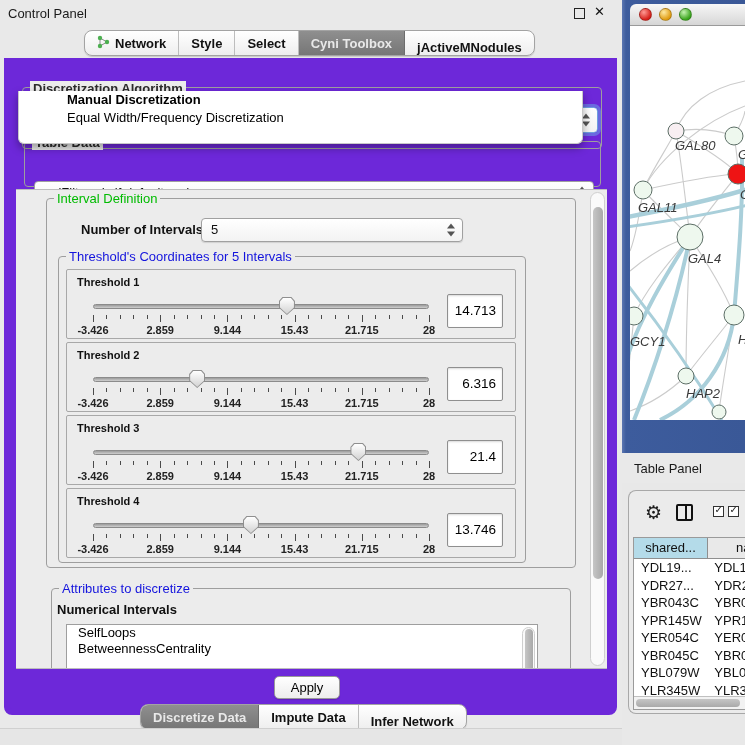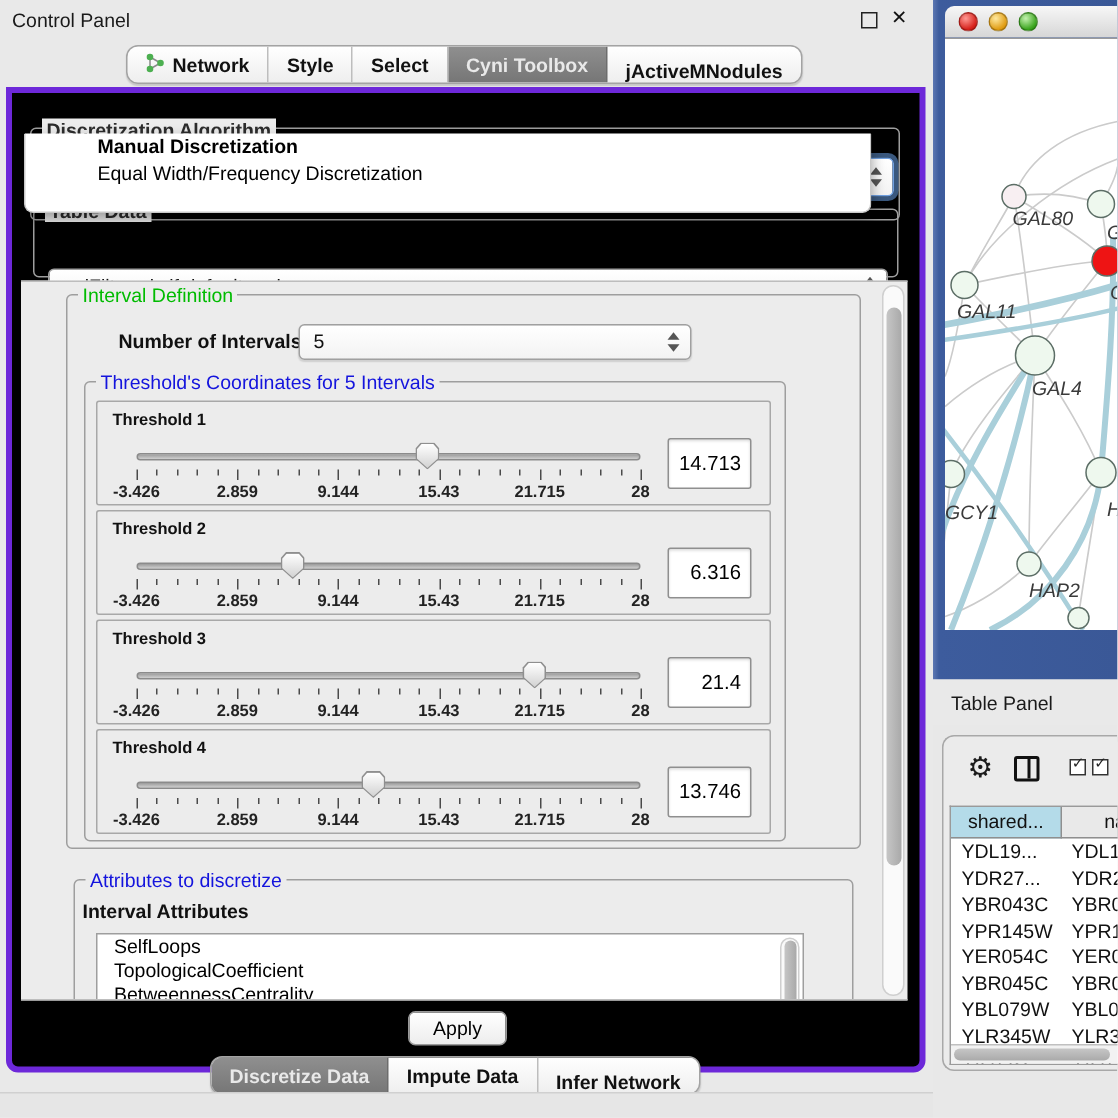--- a/index.html
+++ b/index.html
@@ -23,22 +23,22 @@
     background:linear-gradient(#ffffff,#eeeeee); box-shadow:0 1px 1px rgba(0,0,0,0.15); }
   .tabseg { display:flex; align-items:center; padding:0 12px; font-size:13px; font-weight:bold; color:#111;
     border-right:1px solid #bdbdbd; white-space:nowrap; cursor:default; }
   .tabseg:last-child { border-right:none;align-items:flex-end; }
   .tabseg.selected { background:linear-gradient(#8f8f8f,#767676); color:#e9e9e9; border-right-color:#6d6d6d; }
   .tabseg .seg-icon { margin-right:5px; display:inline-block; }
   #top-tabs { left:84px; top:30px; }
   #bottom-tabs { left:140px; top:704px; }
 
   
-  #cp-content { left:4px; top:58px; width:613px; height:657px; background:#000000;
-    border:4px solid #6d28d9; border-radius:0 0 8px 8px; }
+  #cp-content { left:4px; top:58px; width:613px; height:657px; background:#6d28d9;
+    border:6px solid #6d28d9; border-radius:0 0 8px 8px; }
 
   .groupbox { position:absolute; border:1px solid #9e9e9e; border-radius:4px; }
   .grouplabel { position:absolute; font-size:13px; background:#ececec; padding:0 3px; white-space:nowrap; }
   .grouplabel.green { color:#00bb00; }
   .grouplabel.blue { color:#1414dd; }
   .grouplabel.dark { color:#2d2d2d; font-weight:bold; }
 
   
   .combo { position:absolute; background:linear-gradient(#ffffff,#f3f3f3); border:1px solid #a0a0a0;
     border-radius:4px; font-size:13px; line-height:22px; padding:0 20px 0 9px; color:#111;
@@ -384,25 +384,24 @@
                 <span style="left: 80%;">21.715</span>
                 <span style="left: 100%;">28</span>
               </div>
             </div>
             <div class="th-value">13.746</div>
           </div>
         </div>
 
       <div class="groupbox" style="left:35px; top:398px; width:520px; height:150px;"></div>
       <div class="grouplabel blue" style="left:43px; top:391px;">Attributes to discretize</div>
-      <div class="abs" style="left:41px; top:412px; font-weight:bold;">Interval Attributes</div>
+      <div class="abs" style="left:41px; top:412px; font-weight:bold;">Numerical Intervals</div>
       <div id="attr-list" style="left:50px; top:434px; width:472px; height:100px;">
         <div id="attr-items">
             <div class="attr-item">SelfLoops</div>
-            <div class="attr-item">TopologicalCoefficient</div>
             <div class="attr-item">BetweennessCentrality</div>
           </div>
         <div class="vscrollbar" style="right:2px; top:2px; width:13px; height:70px;">
           <div class="vthumb" style="left:2px; top:1px; width:8px; height:62px;"></div>
         </div>
       </div>
 
       <div id="main-vscroll" class="vscrollbar">
         <div class="vthumb"></div>
       </div>

